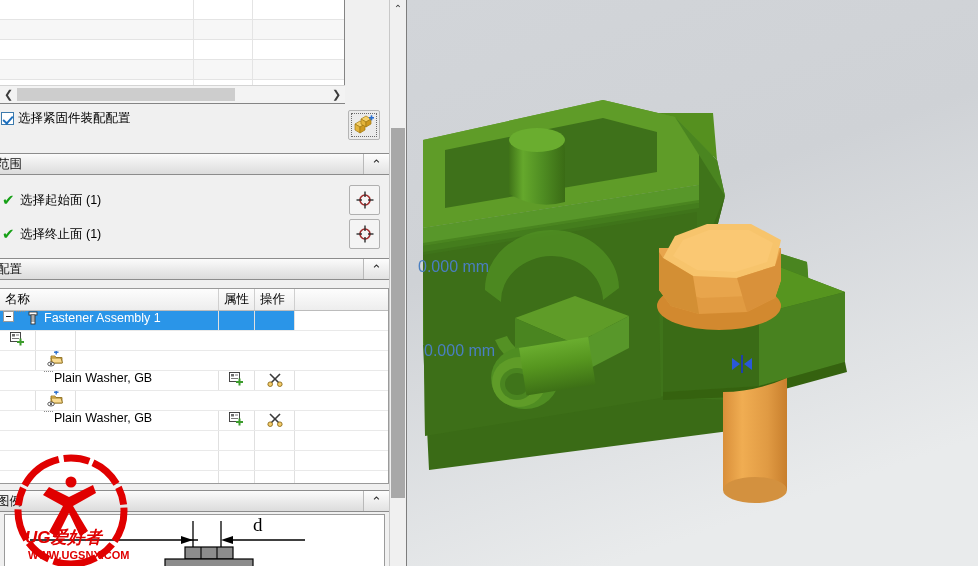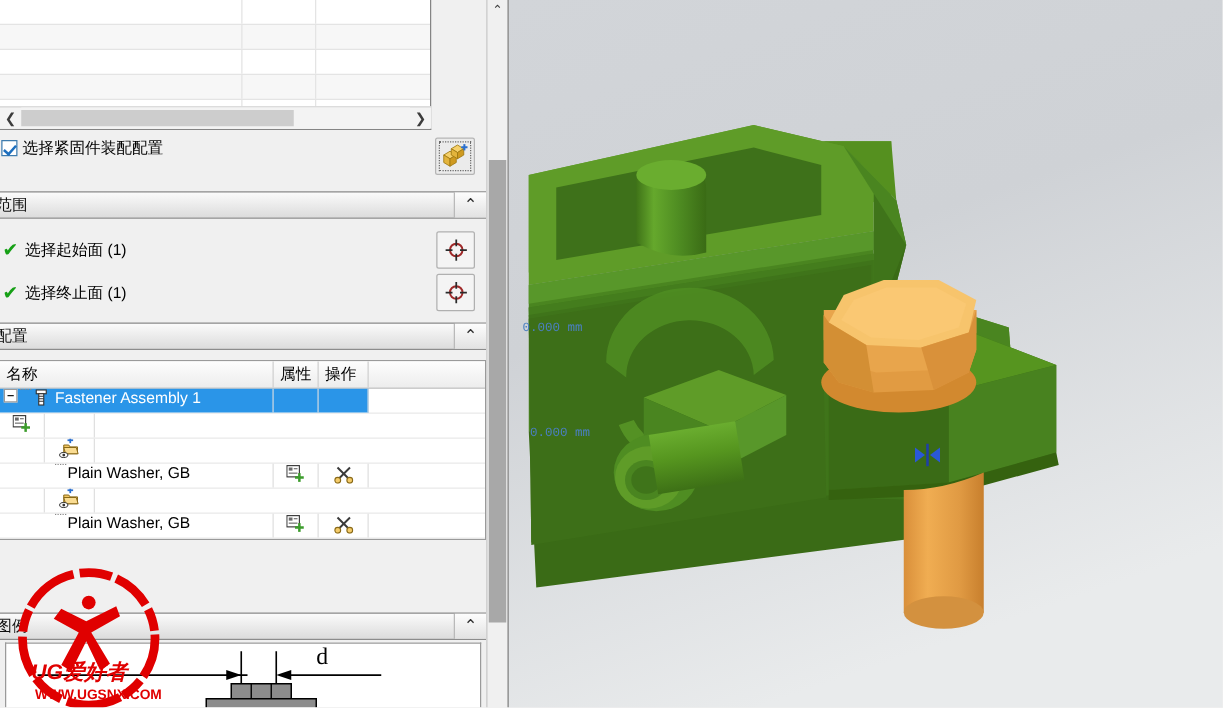--- a/index.html
+++ b/index.html
@@ -136,21 +136,21 @@
     width: 31px; height: 30px;
     background: #f4f4f4;
     border: 1px solid #b0b0b0;
     border-radius: 2px;
     display: flex; align-items: center; justify-content: center;
   }
 
   
   .treewrap {
     position: absolute; left: 0; top: 288px;
-    width: 389px; height: 144px;
+    width: 389px; height: 196px;
     background: #ffffff;
     border: 1px solid #9a9a9a;
     border-left: none;
     overflow: hidden;
   }
   .th-row {
     display: flex; height: 22px;
     background: linear-gradient(to bottom, #fdfdfd, #ededed);
     border-bottom: 1px solid #bcbcbc;
   }
@@ -243,22 +243,22 @@
     position: absolute; left: 406px; top: 0;
     width: 572px; height: 566px;
     background: linear-gradient(165deg, #d3d6d9 0%, #cdd0d4 40%, #e7e9ea 100%);
     overflow: hidden;
     border-left: 1px solid #7d7d7d;
   }
   #viewport svg { display: block; }
   .dimlabel {
     position: absolute;
     color: #4a7fc1;
-    font-size: 10px;
-    font-family: Liberation Mono, monospace;
+    font-size: 16px;
+    font-family: Liberation Sans, sans-serif;
     white-space: nowrap;
     pointer-events: none;
   }
 
   
   .watermark {
     position: absolute; left: 9px; top: 451px;
     width: 124px; height: 124px;
     pointer-events: none;
   }

